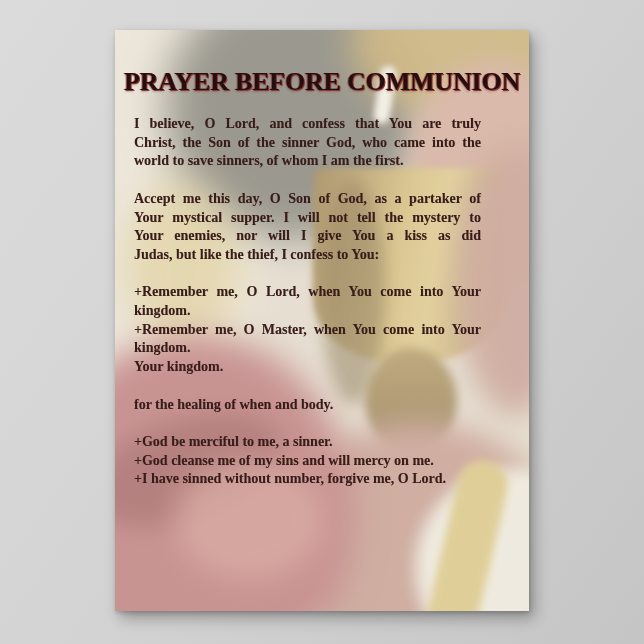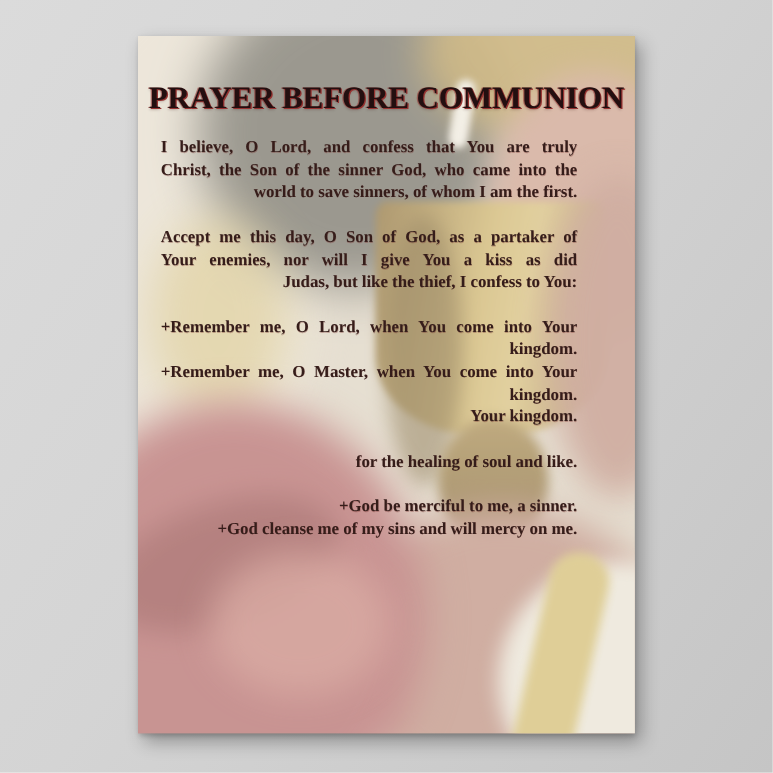--- a/index.html
+++ b/index.html
@@ -44,21 +44,21 @@
     text-shadow:1px 1px 0 var(--title-edge-red,#963230),-1px 0 0 rgba(150,50,46,.55),0 2px 2px rgba(60,20,20,.25);
   }
   .prayer{
     position:absolute;top:85px;left:19px;width:347px;z-index:5;
     font-weight:bold;font-size:14px;line-height:18.7px;
     color:var(--text-color,#351d1a);
     text-shadow:.3px .3px 0 rgba(120,50,45,.35);
   }
   .para{margin:0 0 18.7px 0;}
   .para:last-child{margin-bottom:0;}
-  .line{white-space:nowrap;text-align:right;}
+  .line{white-space:nowrap;text-align:left;}
   .line.j{text-align:justify;text-align-last:justify;}
 </style>
 </head>
 <body>
 
 <div class="stage">
   <div class="poster">
 
     <div class="photo" aria-hidden="true">
       <div class="blob b-sleeve-left"></div>
@@ -83,33 +83,35 @@
     <h1 class="title">PRAYER BEFORE COMMUNION</h1>
 
     <div class="prayer">
       <div class="para">
         <div class="line j">I believe, O Lord, and confess that You are truly</div>
         <div class="line j">Christ, the Son of the sinner God, who came into the</div>
         <div class="line">world to save sinners, of whom I am the first.</div>
       </div>
       <div class="para">
         <div class="line j">Accept me this day, O Son of God, as a partaker of</div>
+        <div class="line j">Your mystical supper. I will not tell the mystery to</div>
         <div class="line j">Your enemies, nor will I give You a kiss as did</div>
         <div class="line">Judas, but like the thief, I confess to You:</div>
       </div>
       <div class="para">
         <div class="line j">+Remember me, O Lord, when You come into Your</div>
         <div class="line">kingdom.</div>
         <div class="line j">+Remember me, O Master, when You come into Your</div>
         <div class="line">kingdom.</div>
         <div class="line">Your kingdom.</div>
       </div>
       <div class="para">
-        <div class="line">for the healing of soul and like.</div>
+        <div class="line">for the healing of when and body.</div>
       </div>
       <div class="para">
         <div class="line">+God be merciful to me, a sinner.</div>
         <div class="line">+God cleanse me of my sins and will mercy on me.</div>
+        <div class="line">+I have sinned without number, forgive me, O Lord.</div>
       </div>
     </div>
 
   </div>
 </div>
 
 </body></html>

